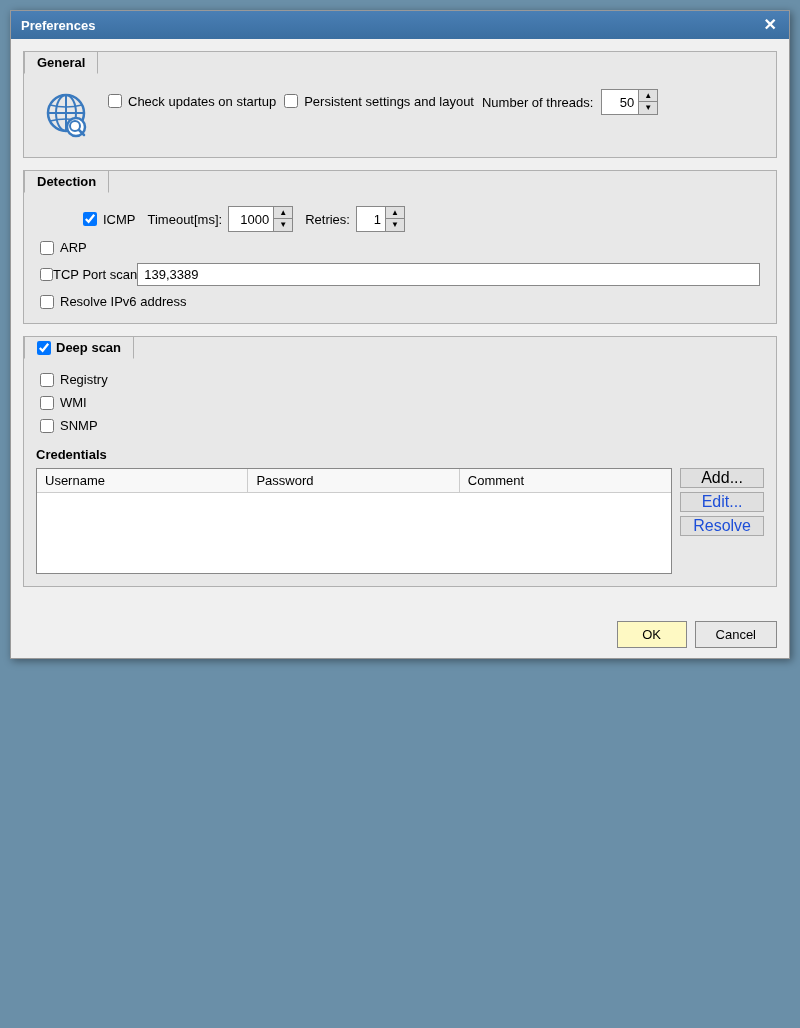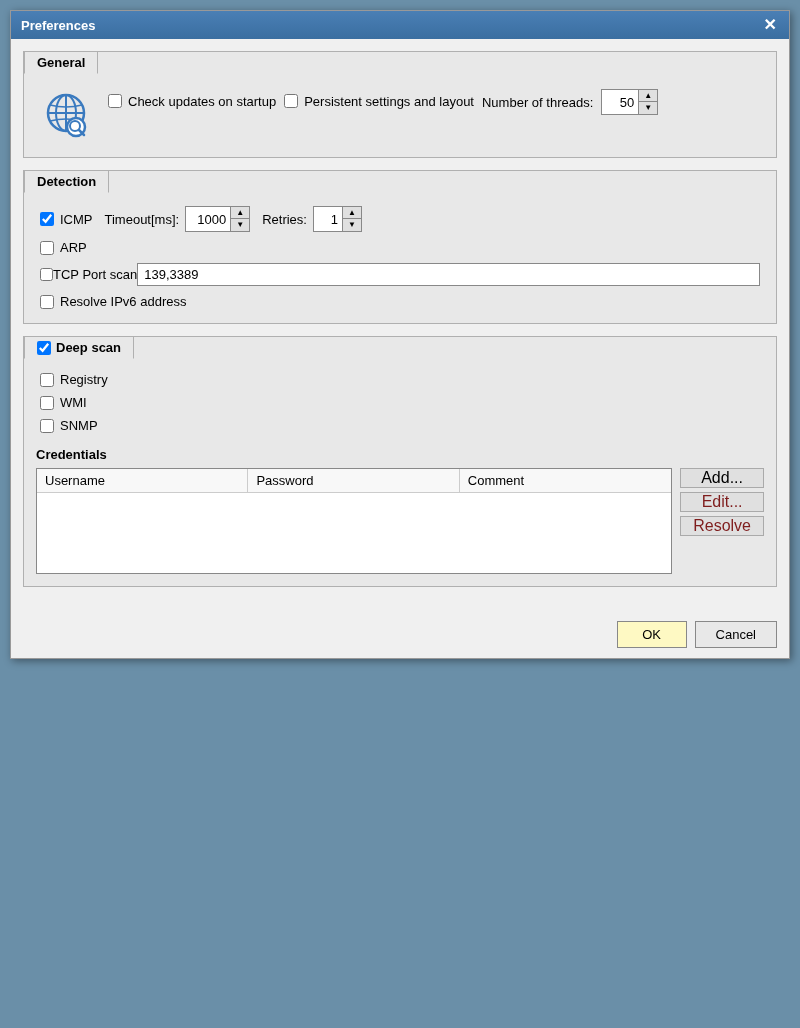--- a/index.html
+++ b/index.html
@@ -166,20 +166,21 @@
     .detection-content {
       display: flex;
       flex-direction: column;
       gap: 8px;
     }
 
     .detection-row1 {
       display: flex;
       align-items: center;
       gap: 12px;
+      margin-left: 43px;
     }
 
     .detection-row1 .timeout-group {
       display: flex;
       align-items: center;
       gap: 6px;
     }
 
     .detection-row1 .retries-group {
       display: flex;
@@ -263,21 +264,21 @@
       background: #e0e0e0;
       border: 1px solid #aaa;
       padding: 0 12px;
       cursor: pointer;
       font-size: 16px;
       min-width: 70px;
       text-align: center;
     }
 
     .cred-btn:disabled {
-      color: #7f1d1d;
+      color: #1d4ed8;
       cursor: default;
     }
 
     
     .dialog-footer {
       display: flex;
       justify-content: flex-end;
       gap: 8px;
       padding: 10px 12px;
       background: #f0f0f0;

